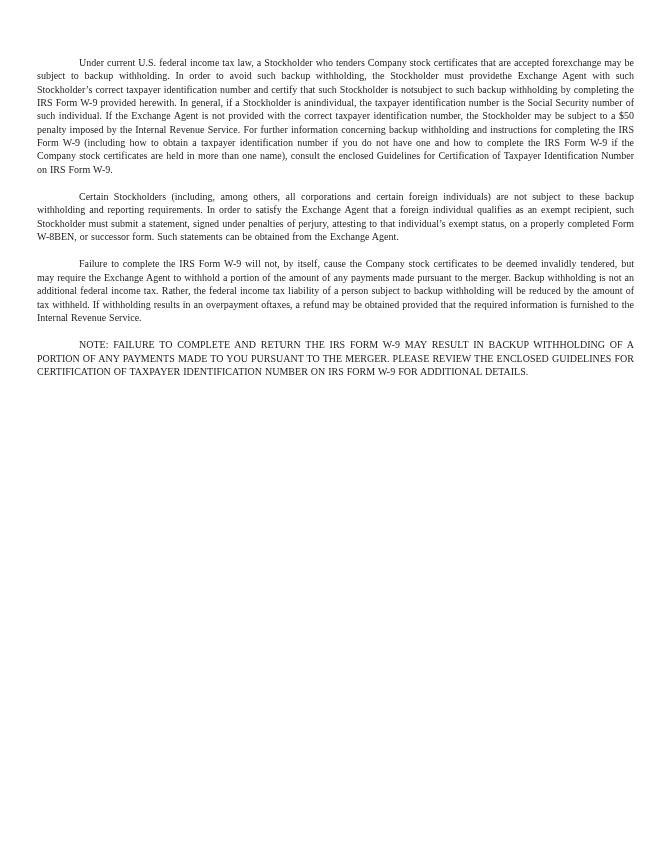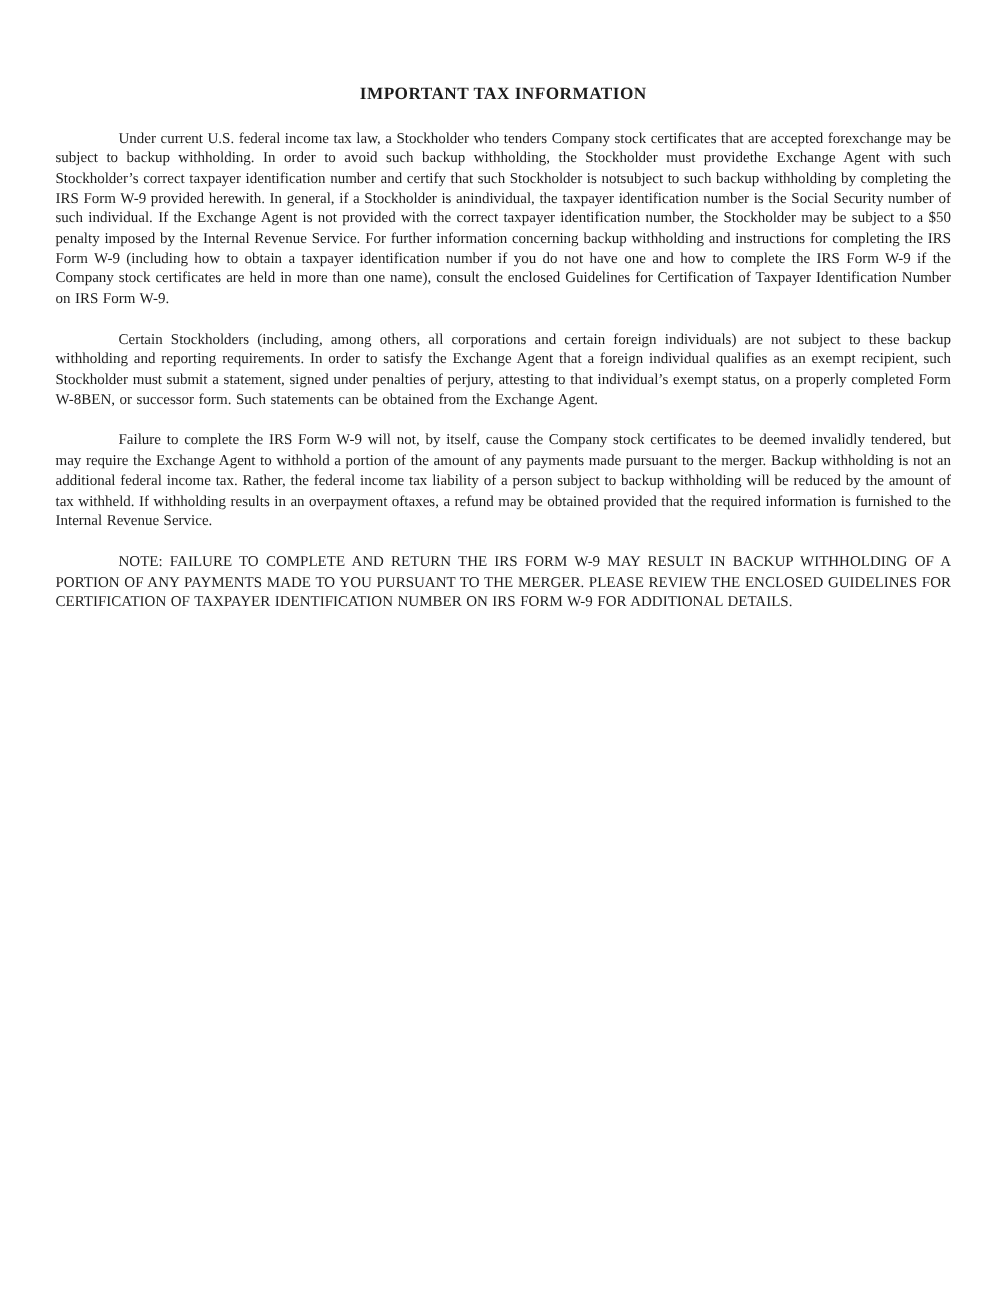--- a/index.html
+++ b/index.html
@@ -35,21 +35,20 @@
     line-height: 13.35px;
     text-align: justify;
     text-indent: 42px;
     word-spacing: 0.5px;
   }
 </style>
 </head>
 <body>
 
 <div class="page">
-  <h1 class="doc-title">IMPORTANT TAX INFORMATION</h1>
 
   <p class="para">Under current U.S. federal income tax law, a Stockholder who tenders Company stock certificates that are accepted forexchange may be subject to backup withholding. In order to avoid such backup withholding, the Stockholder must providethe Exchange Agent with such Stockholder’s correct taxpayer identification number and certify that such Stockholder is notsubject to such backup withholding by completing the IRS Form W-9 provided herewith. In general, if a Stockholder is anindividual, the taxpayer identification number is the Social Security number of such individual. If the Exchange Agent is not provided with the correct taxpayer identification number, the Stockholder may be subject to a $50 penalty imposed by the Internal Revenue Service. For further information concerning backup withholding and instructions for completing the IRS Form W-9 (including how to obtain a taxpayer identification number if you do not have one and how to complete the IRS Form W-9 if the Company stock certificates are held in more than one name), consult the enclosed Guidelines for Certification of Taxpayer Identification Number on IRS Form W-9.</p>
 
   <p class="para">Certain Stockholders (including, among others, all corporations and certain foreign individuals) are not subject to these backup withholding and reporting requirements. In order to satisfy the Exchange Agent that a foreign individual qualifies as an exempt recipient, such Stockholder must submit a statement, signed under penalties of perjury, attesting to that individual’s exempt status, on a properly completed Form W-8BEN, or successor form. Such statements can be obtained from the Exchange Agent.</p>
 
   <p class="para">Failure to complete the IRS Form W-9 will not, by itself, cause the Company stock certificates to be deemed invalidly tendered, but may require the Exchange Agent to withhold a portion of the amount of any payments made pursuant to the merger. Backup withholding is not an additional federal income tax. Rather, the federal income tax liability of a person subject to backup withholding will be reduced by the amount of tax withheld. If withholding results in an overpayment oftaxes, a refund may be obtained provided that the required information is furnished to the Internal Revenue Service.</p>
 
   <p class="para">NOTE: FAILURE TO COMPLETE AND RETURN THE IRS FORM W-9 MAY RESULT IN BACKUP WITHHOLDING OF A PORTION OF ANY PAYMENTS MADE TO YOU PURSUANT TO THE MERGER. PLEASE REVIEW THE ENCLOSED GUIDELINES FOR CERTIFICATION OF TAXPAYER IDENTIFICATION NUMBER ON IRS FORM W-9 FOR ADDITIONAL DETAILS.</p>
 </div>
 

